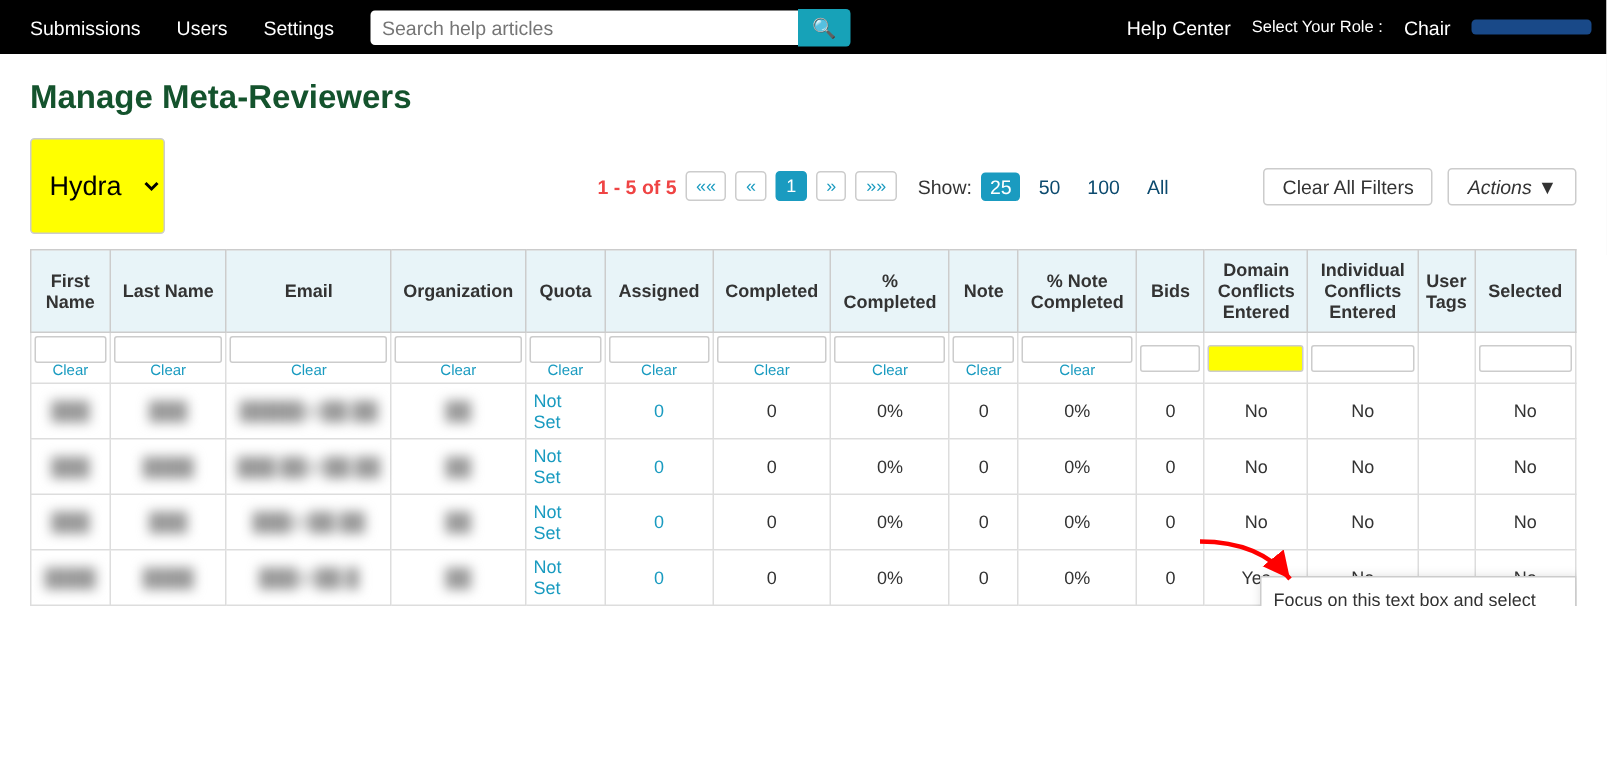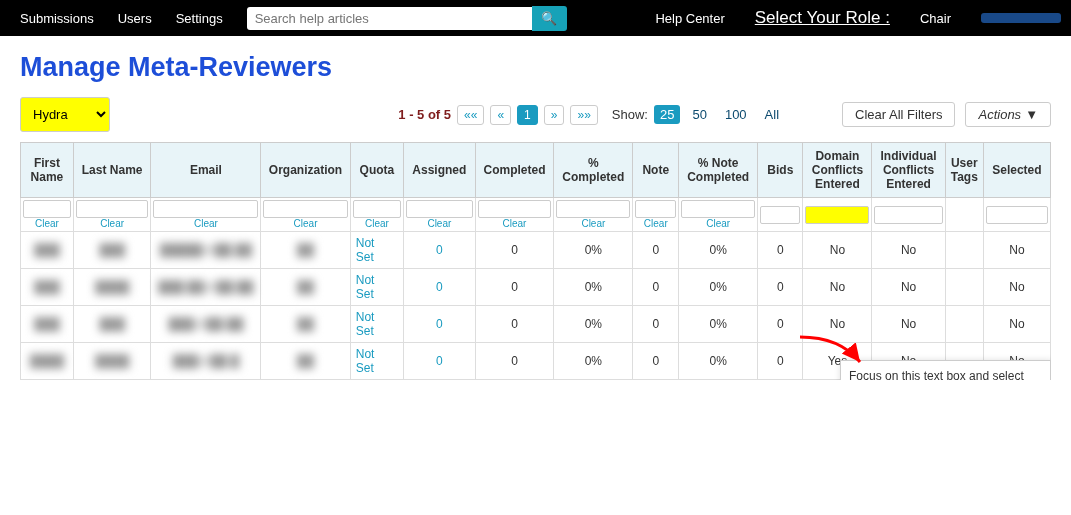--- a/index.html
+++ b/index.html
@@ -44,72 +44,72 @@
       padding: 5px 9px;
       cursor: pointer;
       border-radius: 0 3px 3px 0;
       color: white;
       font-size: 13px;
     }
     .top-nav .right-nav {
       display: flex;
       align-items: center;
       margin-left: auto;
-      gap: 20px;
-    }
-    .top-nav .right-nav span { color: #fff; font-size: 17px; text-decoration: underline; }
+      gap: 4px;
+    }
+    .top-nav .right-nav span { color: #fff; font-size: 11px; }
     .nav-btn-blue {
       background: #2a7ae2;
       color: #fff;
       border: none;
       padding: 5px 12px;
       border-radius: 3px;
       cursor: pointer;
       font-size: 13px;
     }
 
     
     .page-content {
       padding: 16px 20px;
       background: #fff;
       min-height: calc(100vh - 36px);
     }
     .page-title {
-      font-size: 27px;
+      font-size: 22px;
       font-weight: bold;
-      color: #1d4ed8;
+      color: #14532d;
       margin-bottom: 14px;
     }
 
     
     .toolbar-row {
       display: flex;
       align-items: center;
       margin-bottom: 10px;
       gap: 10px;
     }
     .conference-select {
       background: #ffff00;
       border: 1px solid #ccc;
-      padding: 8px 8px;
-      font-size: 13px;
+      padding: 20px 8px;
+      font-size: 18px;
       border-radius: 3px;
       cursor: pointer;
       min-width: 90px;
     }
     .pagination-info {
       margin-left: auto;
       display: flex;
       align-items: center;
       gap: 6px;
       font-size: 13px;
       color: #1a9bc0;
       font-weight: bold;
     }
-    .pagination-info .page-range { color: #7f1d1d; font-weight: bold; }
+    .pagination-info .page-range { color: #ef4444; font-weight: bold; }
     .pag-btn {
       background: none;
       border: 1px solid #ccc;
       padding: 2px 6px;
       cursor: pointer;
       border-radius: 3px;
       color: #1a9bc0;
       font-size: 12px;
     }
     .pag-btn.active {

